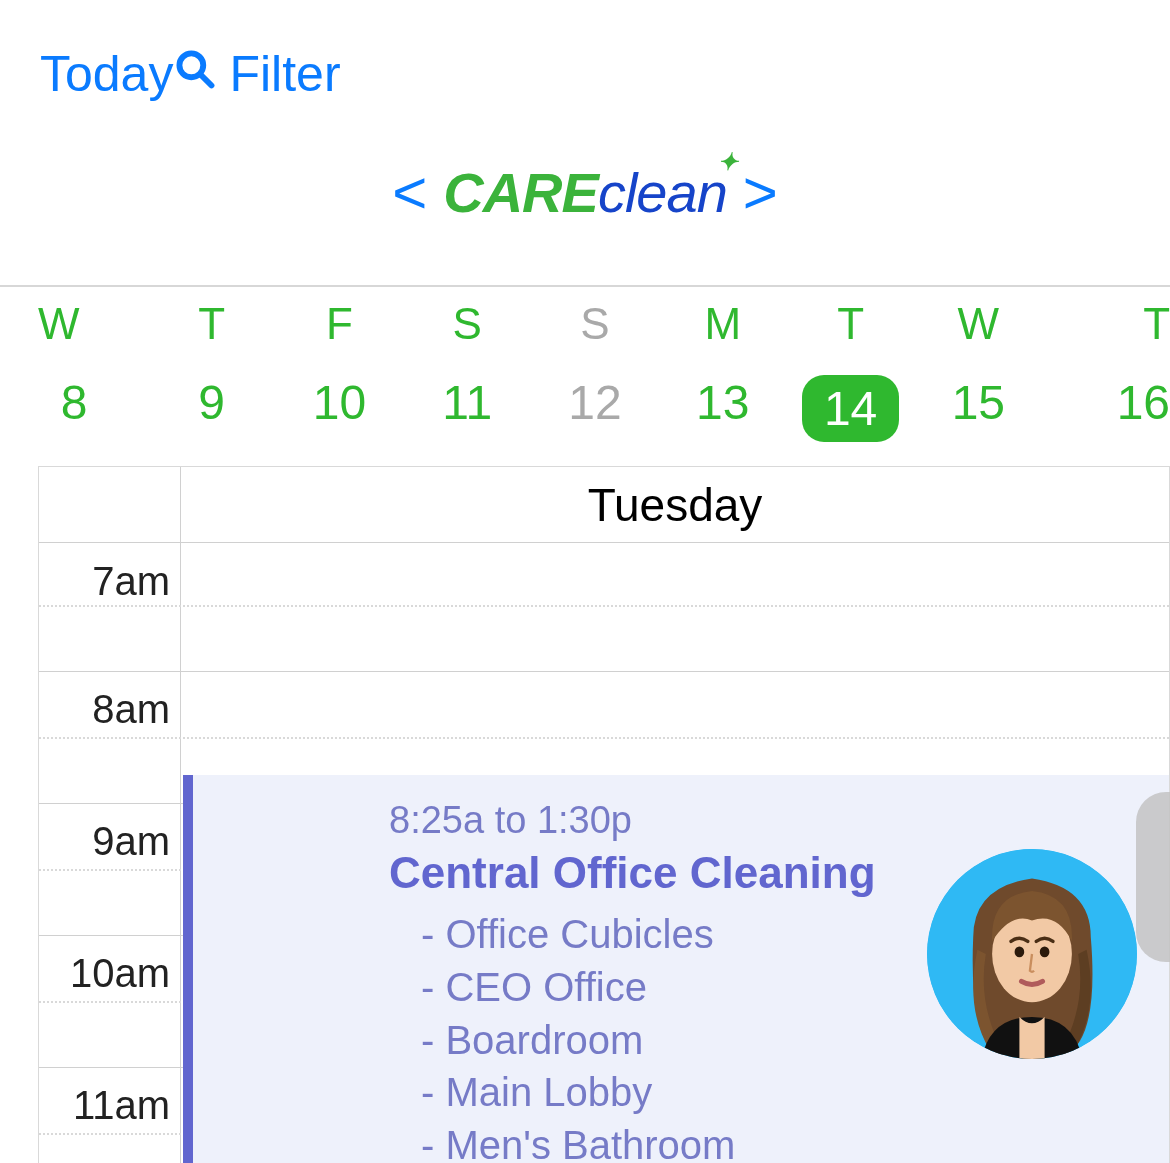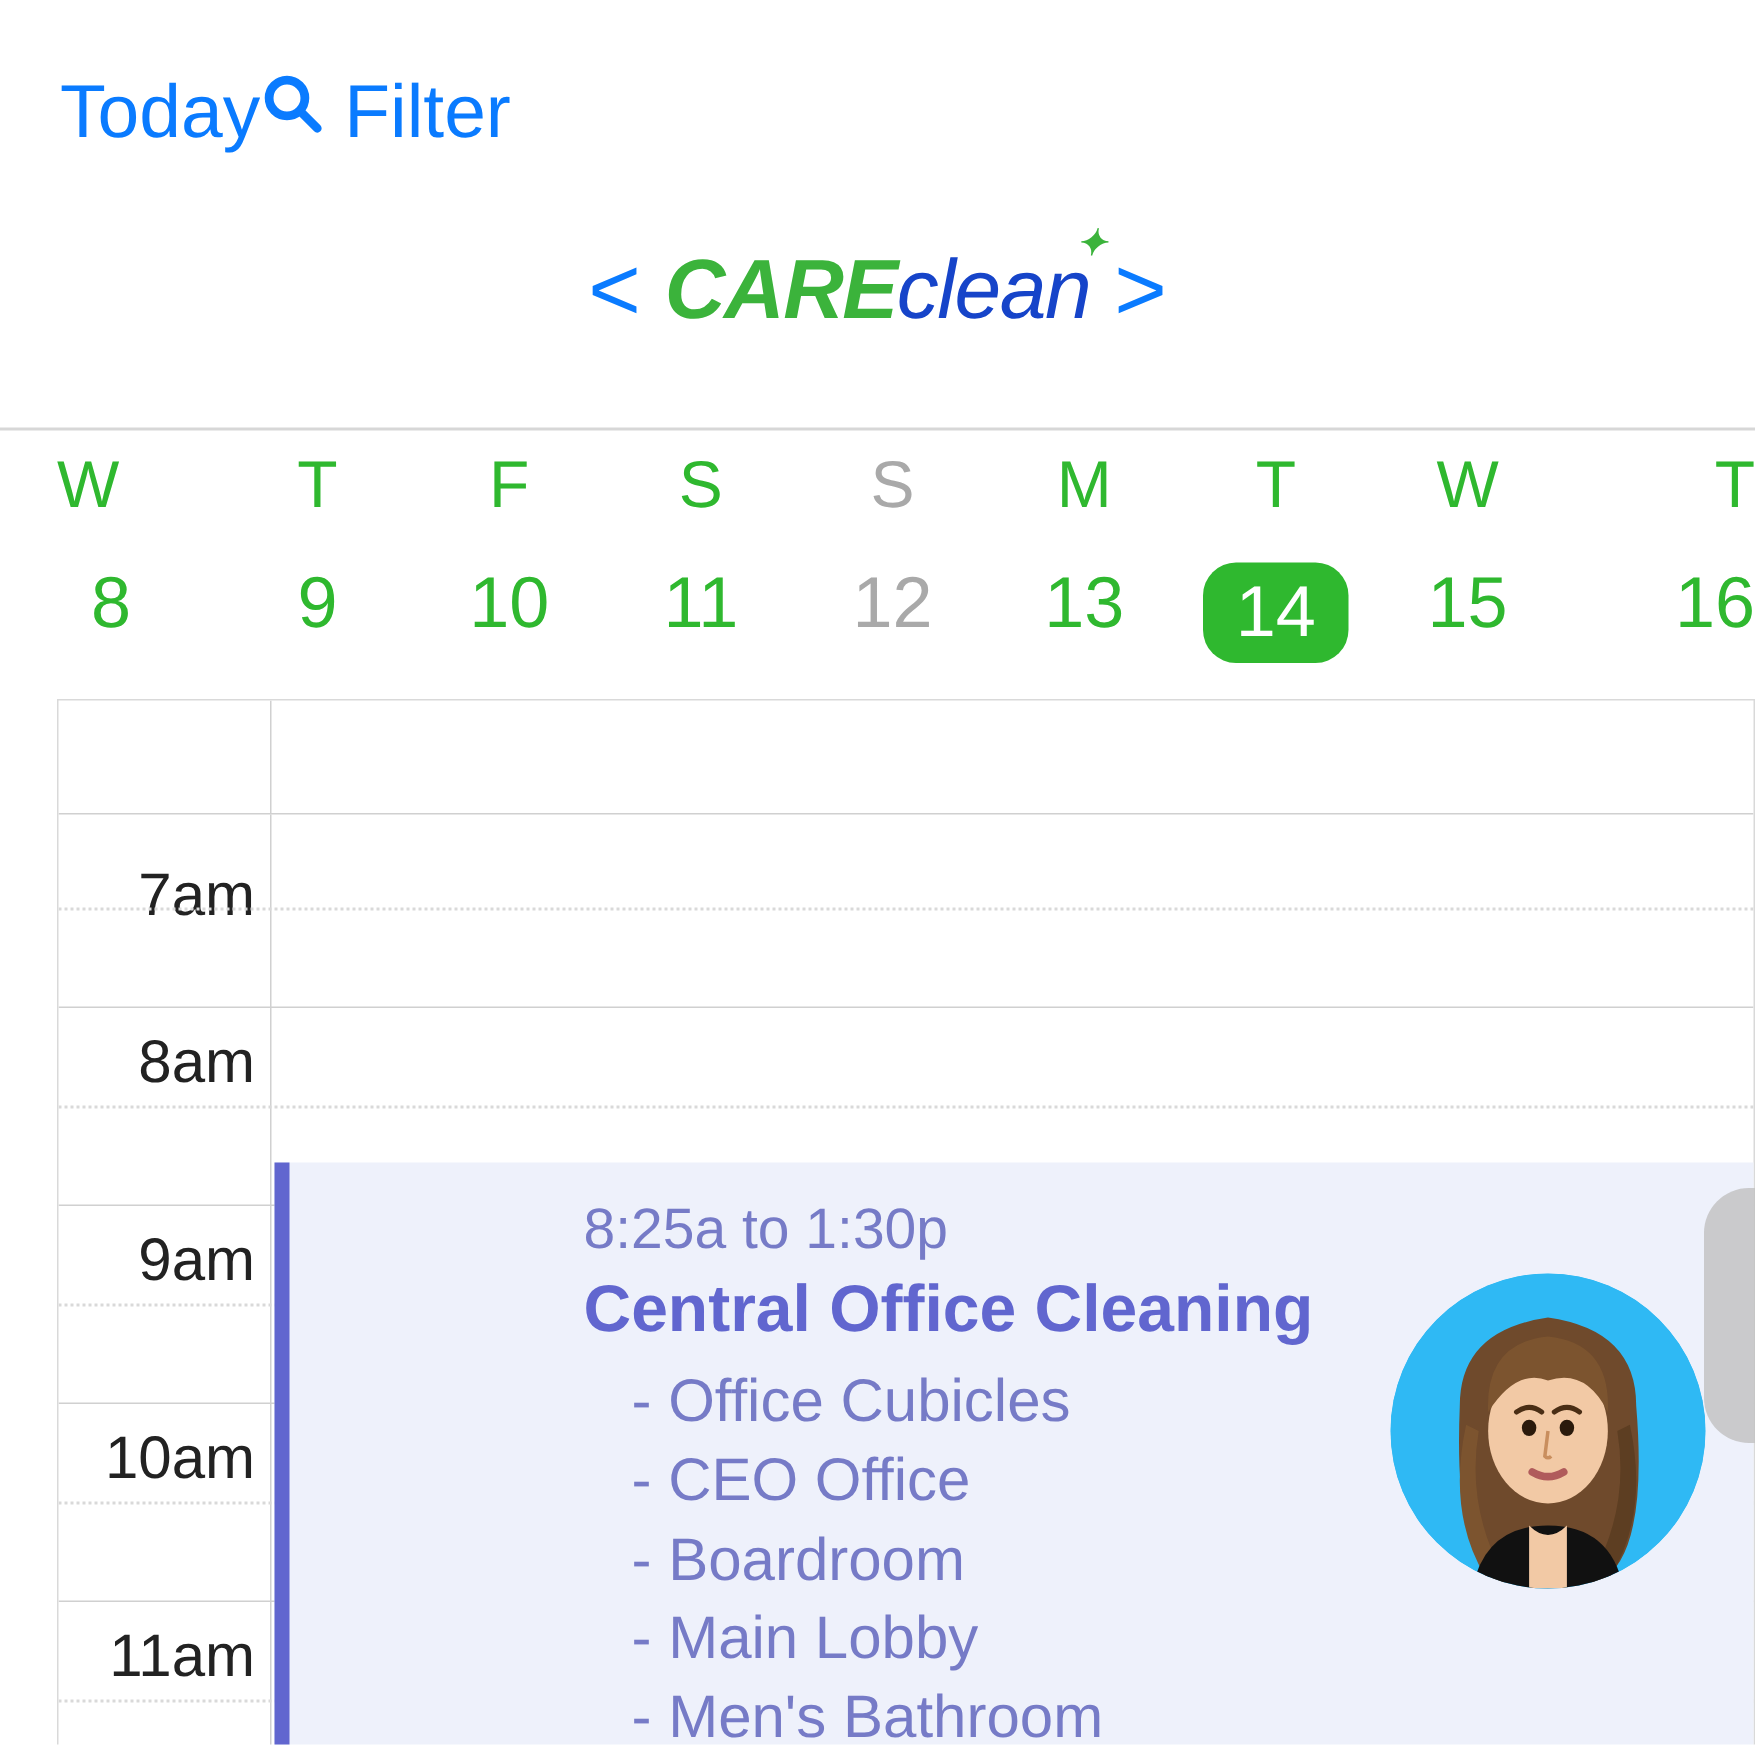--- a/index.html
+++ b/index.html
@@ -145,21 +145,21 @@
   }
   .time-label {
     position: absolute;
     right: 10px;
     width: 132px;
     text-align: right;
     font-size: 40px;
     color: #222;
     transform: translateY(-50%);
   }
-  .time-label.clipped { top: 32px; transform: none; padding-left: 12px; }
+  .time-label.clipped { top: 16px; transform: none; padding-left: 12px; }
   .event-card {
     position: absolute;
     left: 144px;
     right: -28px;
     top: 232px;
     bottom: -200px;
     background: #eef1fb;
     border-left: 10px solid #6166cf;
     padding: 24px 30px 0 196px;
     color: #6166cf;
@@ -287,20 +287,21 @@
       <div class="dow">T</div>
       <div class="dnum-wrap">
         <div class="dnum edge">16</div>
       </div>
     </div>
   </div>
 
 <div class="schedule-area">
   <div class="day-header-row">
     <div class="gutter-header"></div>
+    <div class="day-header-label">Tuesday</div>
   </div>
   <div class="grid-body">
     <div class="time-gutter">
       <div class="time-label clipped">7am</div>
       <div class="time-label" style="top:166px">8am</div>
       <div class="time-label" style="top:298px">9am</div>
       <div class="time-label" style="top:430px">10am</div>
       <div class="time-label" style="top:562px">11am</div>
     </div>
 

